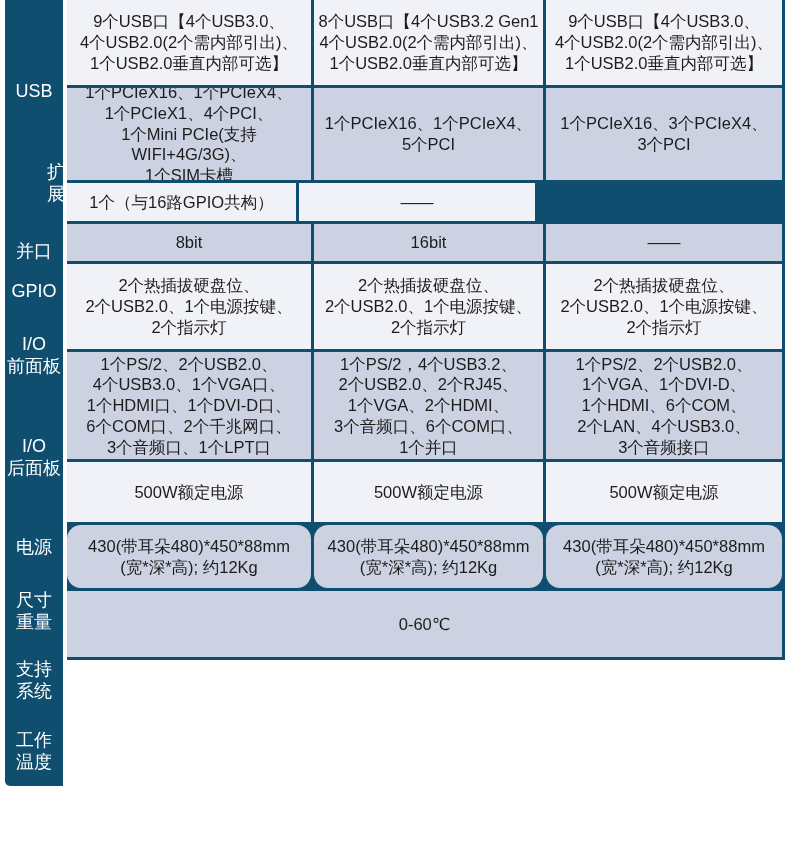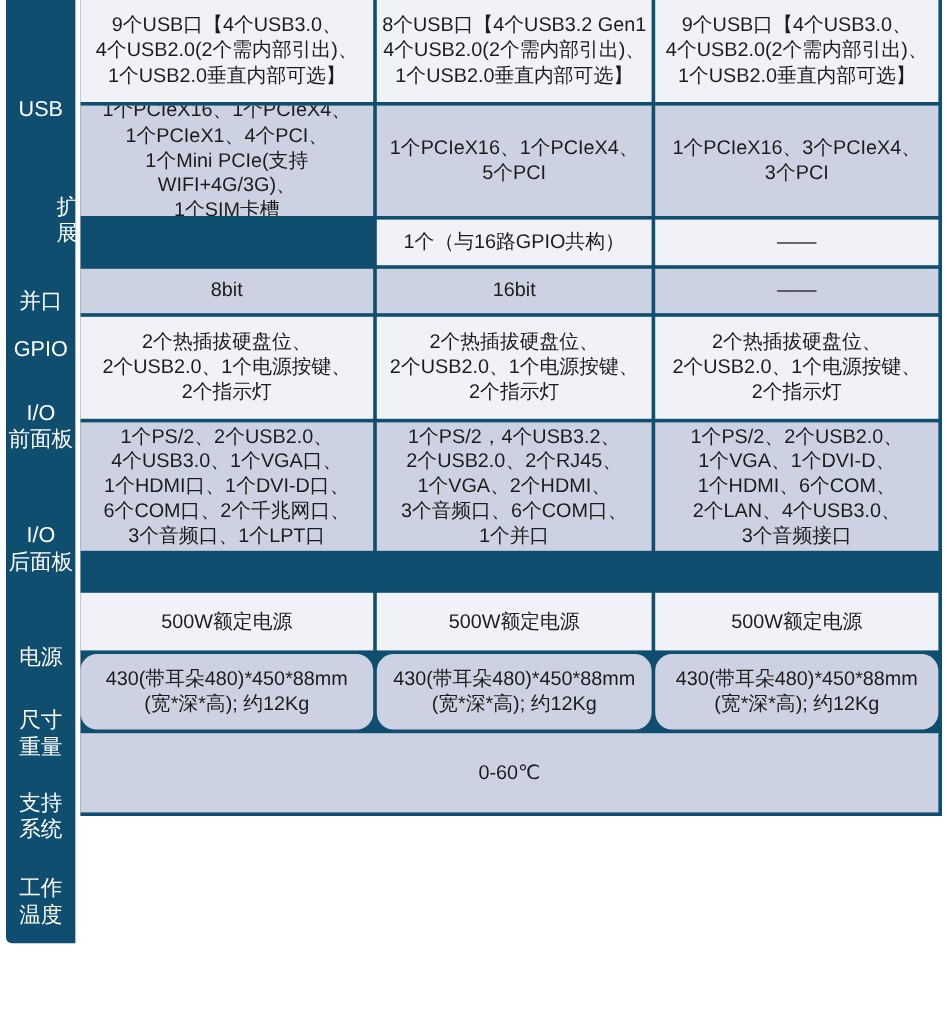--- a/index.html
+++ b/index.html
@@ -31,37 +31,36 @@
 
   
   .col-gap{width:4px;background:#ffffff;align-self:stretch;}
 
   
   .content{
     background:var(--c-dark);
     display:flex;flex-direction:column;
     row-gap:3px;
     padding:0 3px 3px 0;
-    align-items:flex-end;
   }
   .row{display:flex;column-gap:3px;}
   .cell{
     display:flex;align-items:center;justify-content:center;
     text-align:center;white-space:pre-line;
     font-size:16.5px;line-height:1.26;
     padding:0 2px;overflow:hidden;
   }
   .c1{width:244px;} .c2{width:229px;} .c3{width:236px;}
   .cmerged{width:715px;}
   .light{background:var(--c-light-row);}
   .shade{background:var(--c-shade-row);}
 
   
   .r0{height:85px;} .r1{height:92px;} .r2{height:38px;} .r3{height:37px;}
-  .r4{height:85px;} .r5{height:107px;} .r6{height:48px;margin-top:32px;} .r7{height:63px;border-radius:14px;}
+  .r4{height:85px;} .r5{height:107px;} .r6{height:60px;} .r7{height:63px;border-radius:14px;}
   .r8{height:69px;} .r9{height:66px;}
 
   
   .l0{height:88px;margin-top:48px;} .l1{height:95px;padding-left:44px;} .l2{height:41px;} .l3{height:40px;}
   .l4{height:88px;} .l5{height:116px;} .l6{height:63px;} .l7{height:66px;}
   .l8{height:72px;} .l9{height:69px;}
 </style>
 </head>
 <body>
 

